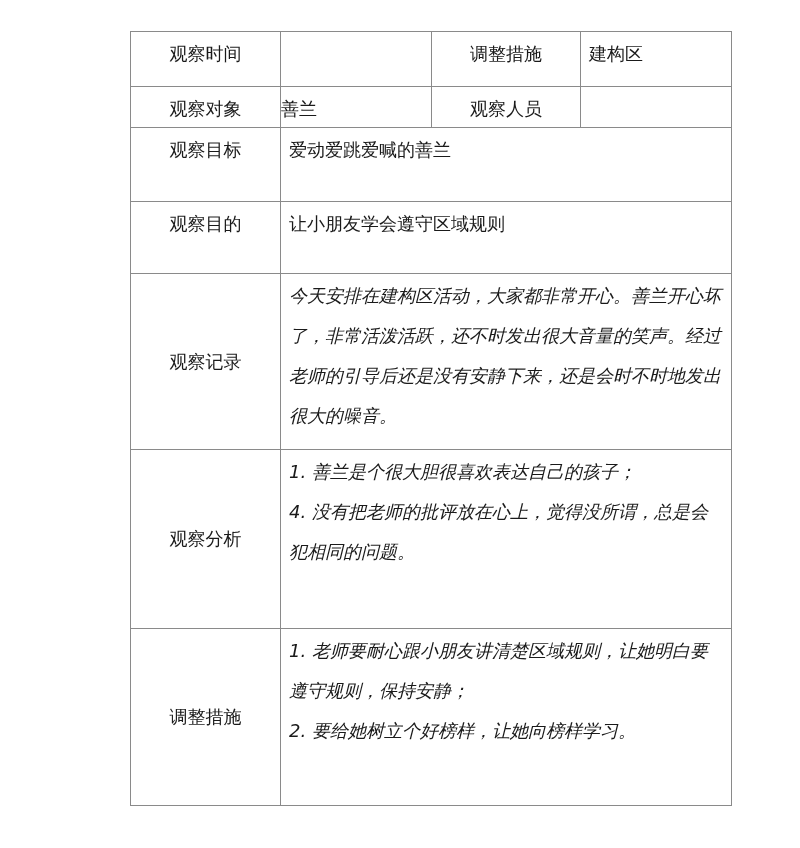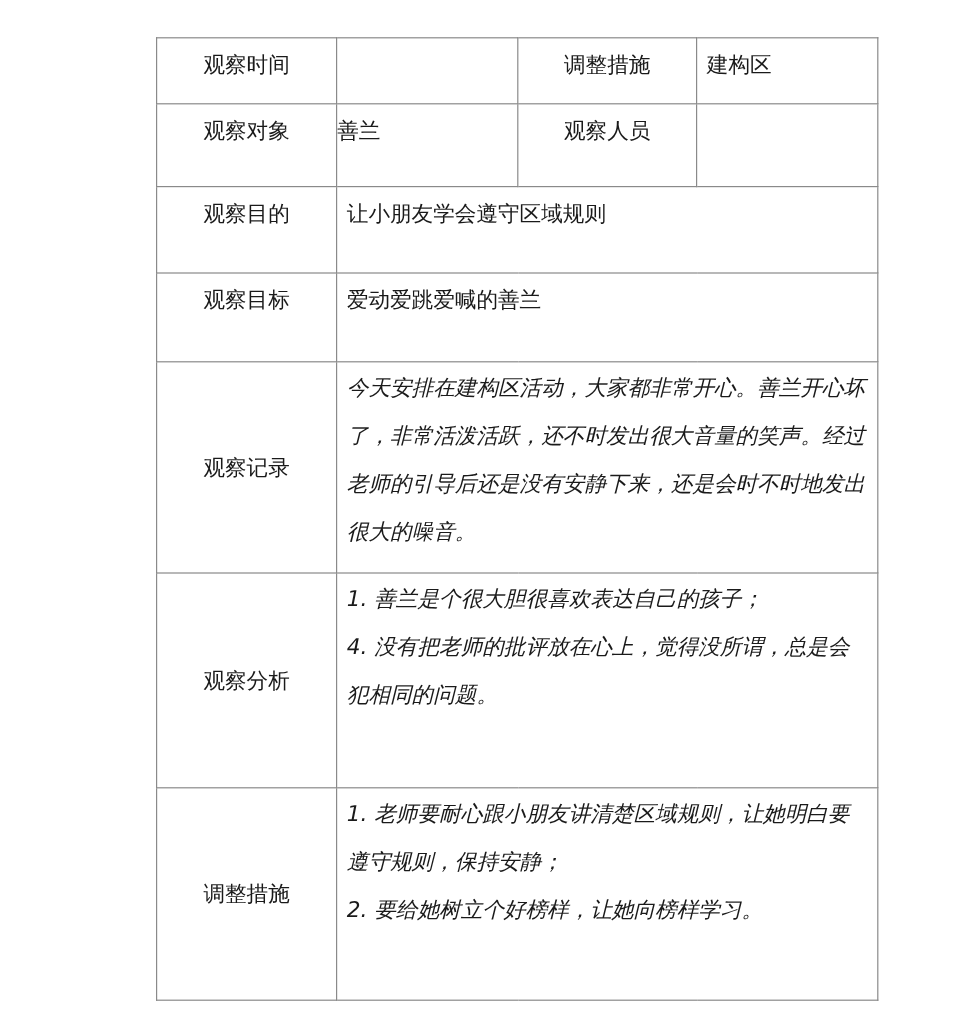--- a/index.html
+++ b/index.html
@@ -25,33 +25,33 @@
     <col style="width:149px">
     <col style="width:151px">
   </colgroup>
   <tbody>
       <tr style="height:55px">
     <td class="label">观察时间</td>
     <td class="valc"></td>
     <td class="label">调整措施</td>
     <td class="val">建构区</td>
   </tr>
-  <tr style="height:69px">
+  <tr style="height:41px">
     <td class="label">观察对象</td>
     <td class="valc">善兰</td>
     <td class="label">观察人员</td>
     <td class="val"></td>
   </tr>
+  <tr style="height:74px">
+    <td class="label">观察目标</td>
+    <td class="val" colspan="3">爱动爱跳爱喊的善兰</td>
+  </tr>
   <tr style="height:72px">
     <td class="label">观察目的</td>
     <td class="val" colspan="3">让小朋友学会遵守区域规则</td>
-  </tr>
-  <tr style="height:74px">
-    <td class="label">观察目标</td>
-    <td class="val" colspan="3">爱动爱跳爱喊的善兰</td>
   </tr>
   <tr style="height:176px">
     <td class="vmid">观察记录</td>
     <td class="para" colspan="3">
       <p>今天安排在建构区活动，大家都非常开心。善兰开心坏了，非常活泼活跃，还不时发出很大音量的笑声。经过老师的引导后还是没有安静下来，还是会时不时地发出很大的噪音。</p>
     </td>
   </tr>
   <tr style="height:179px">
     <td class="vmid">观察分析</td>
     <td class="para" colspan="3">

